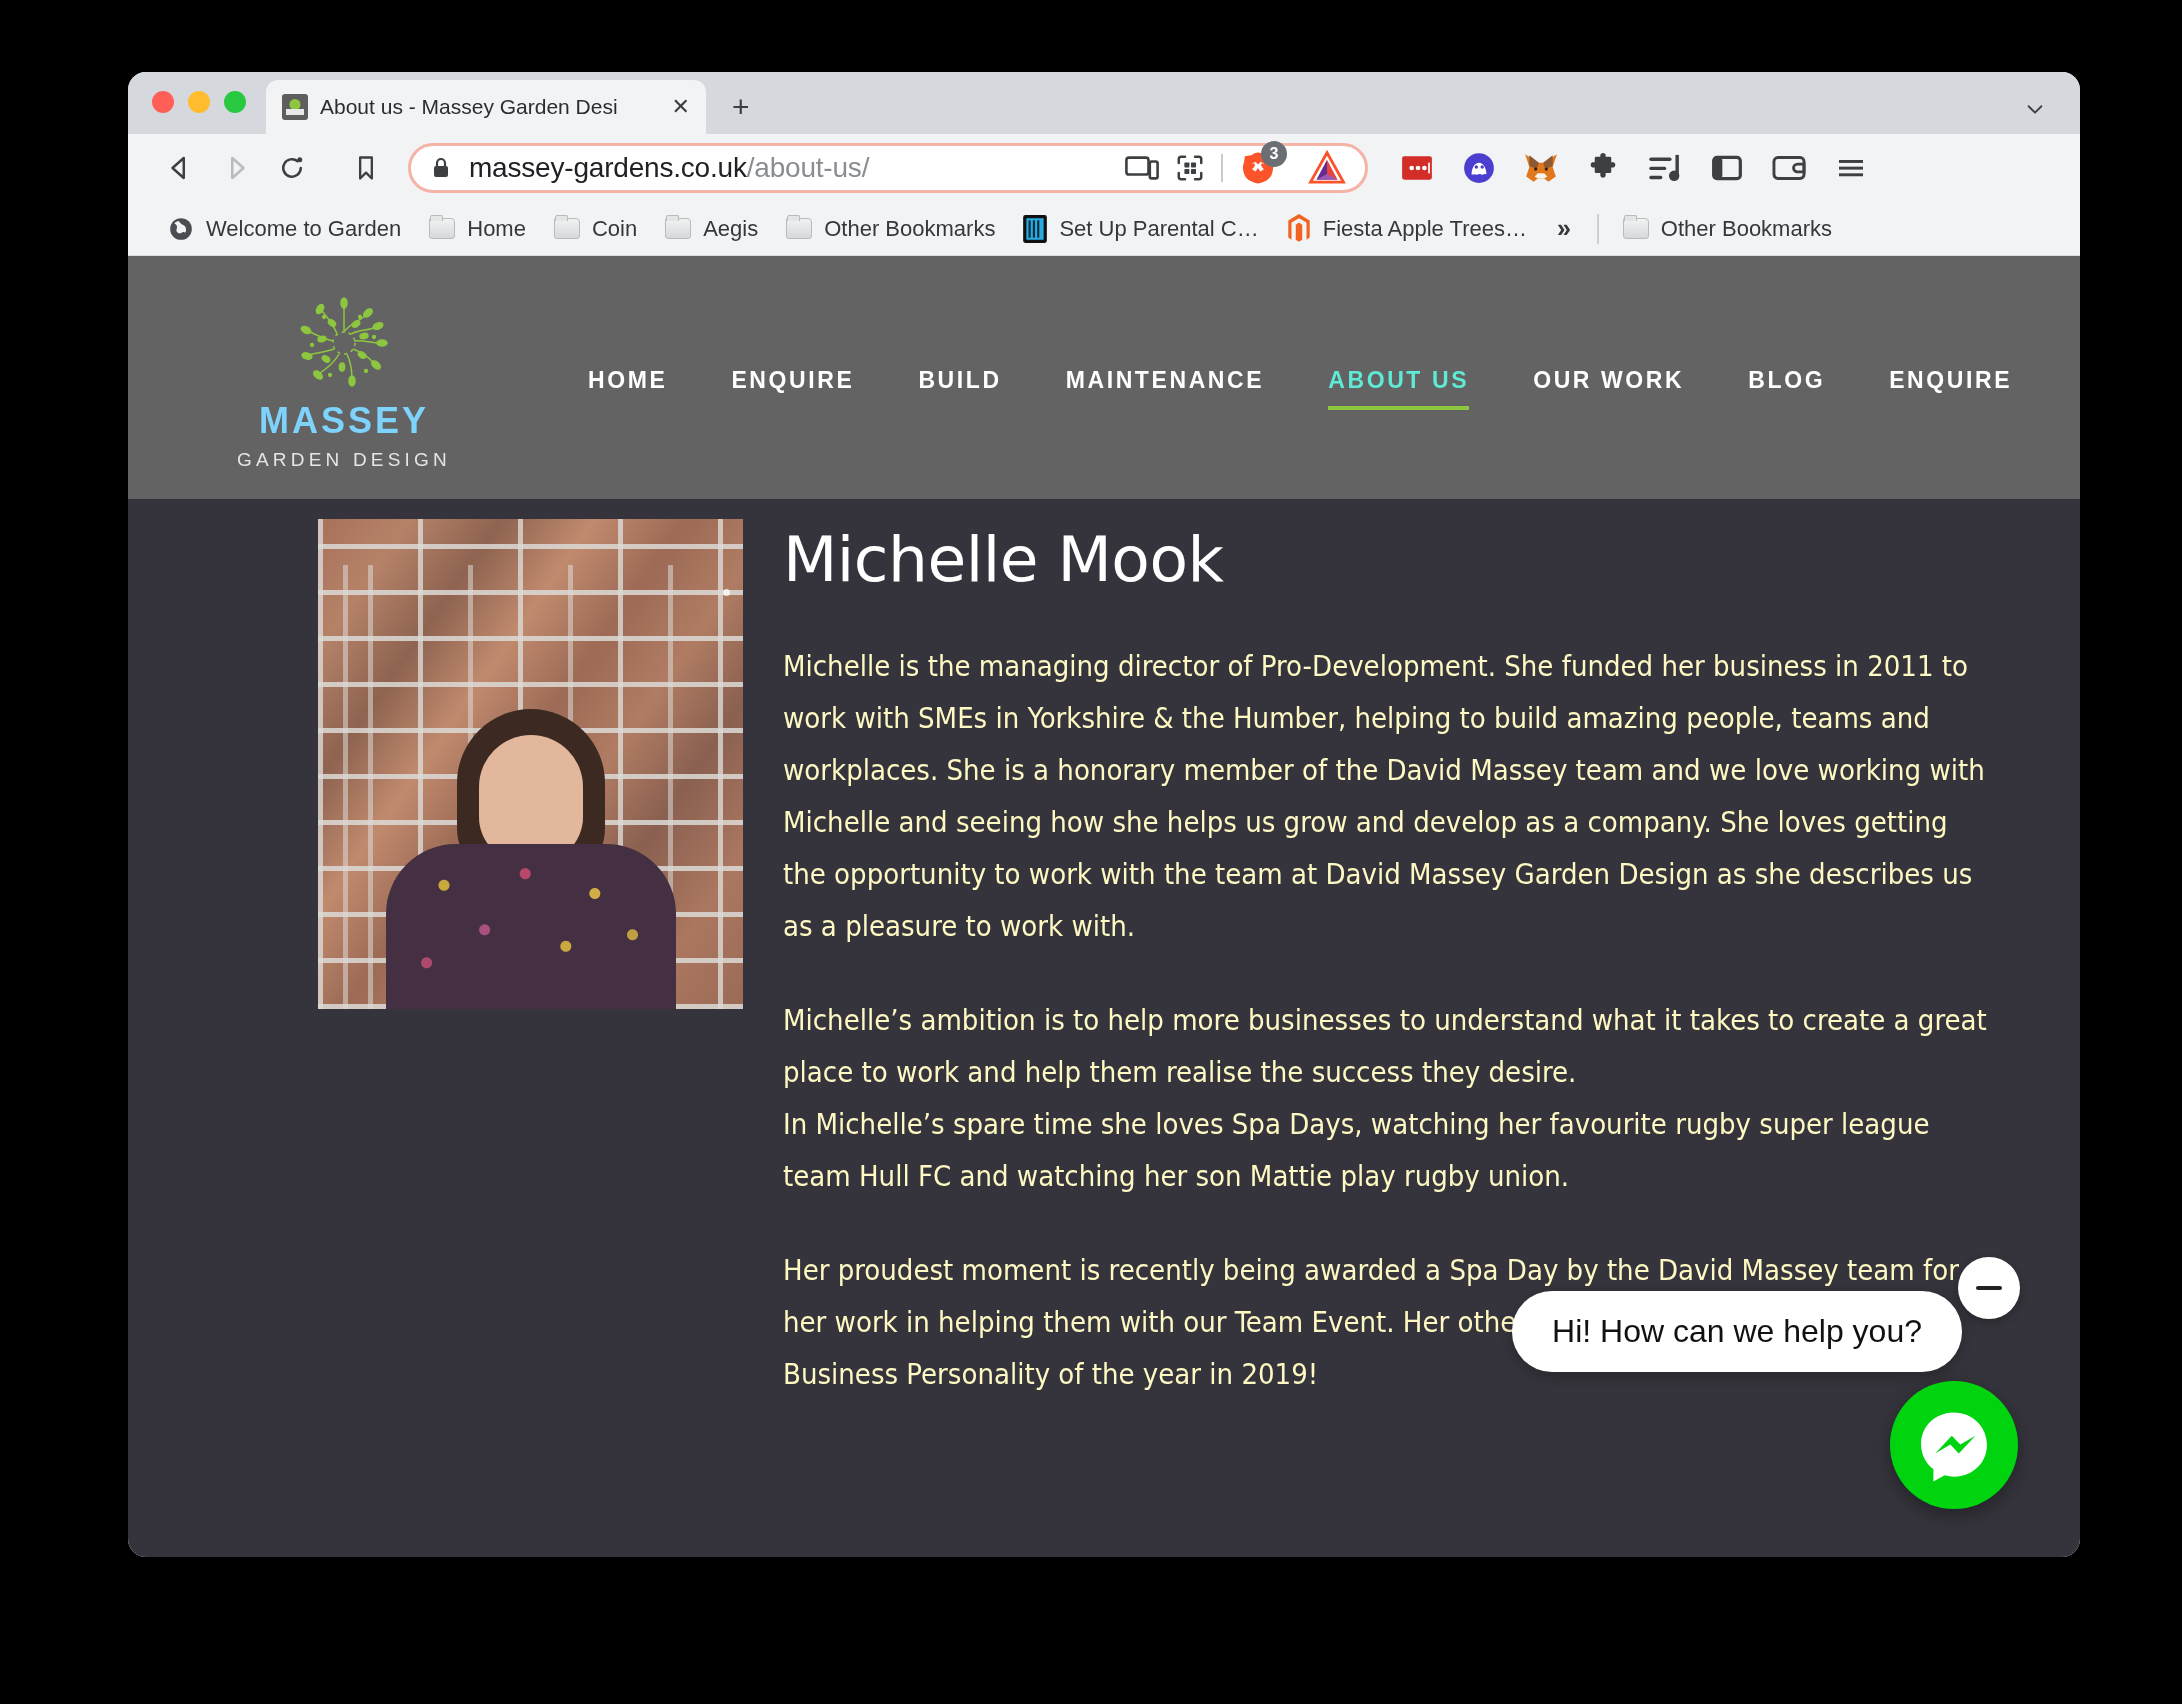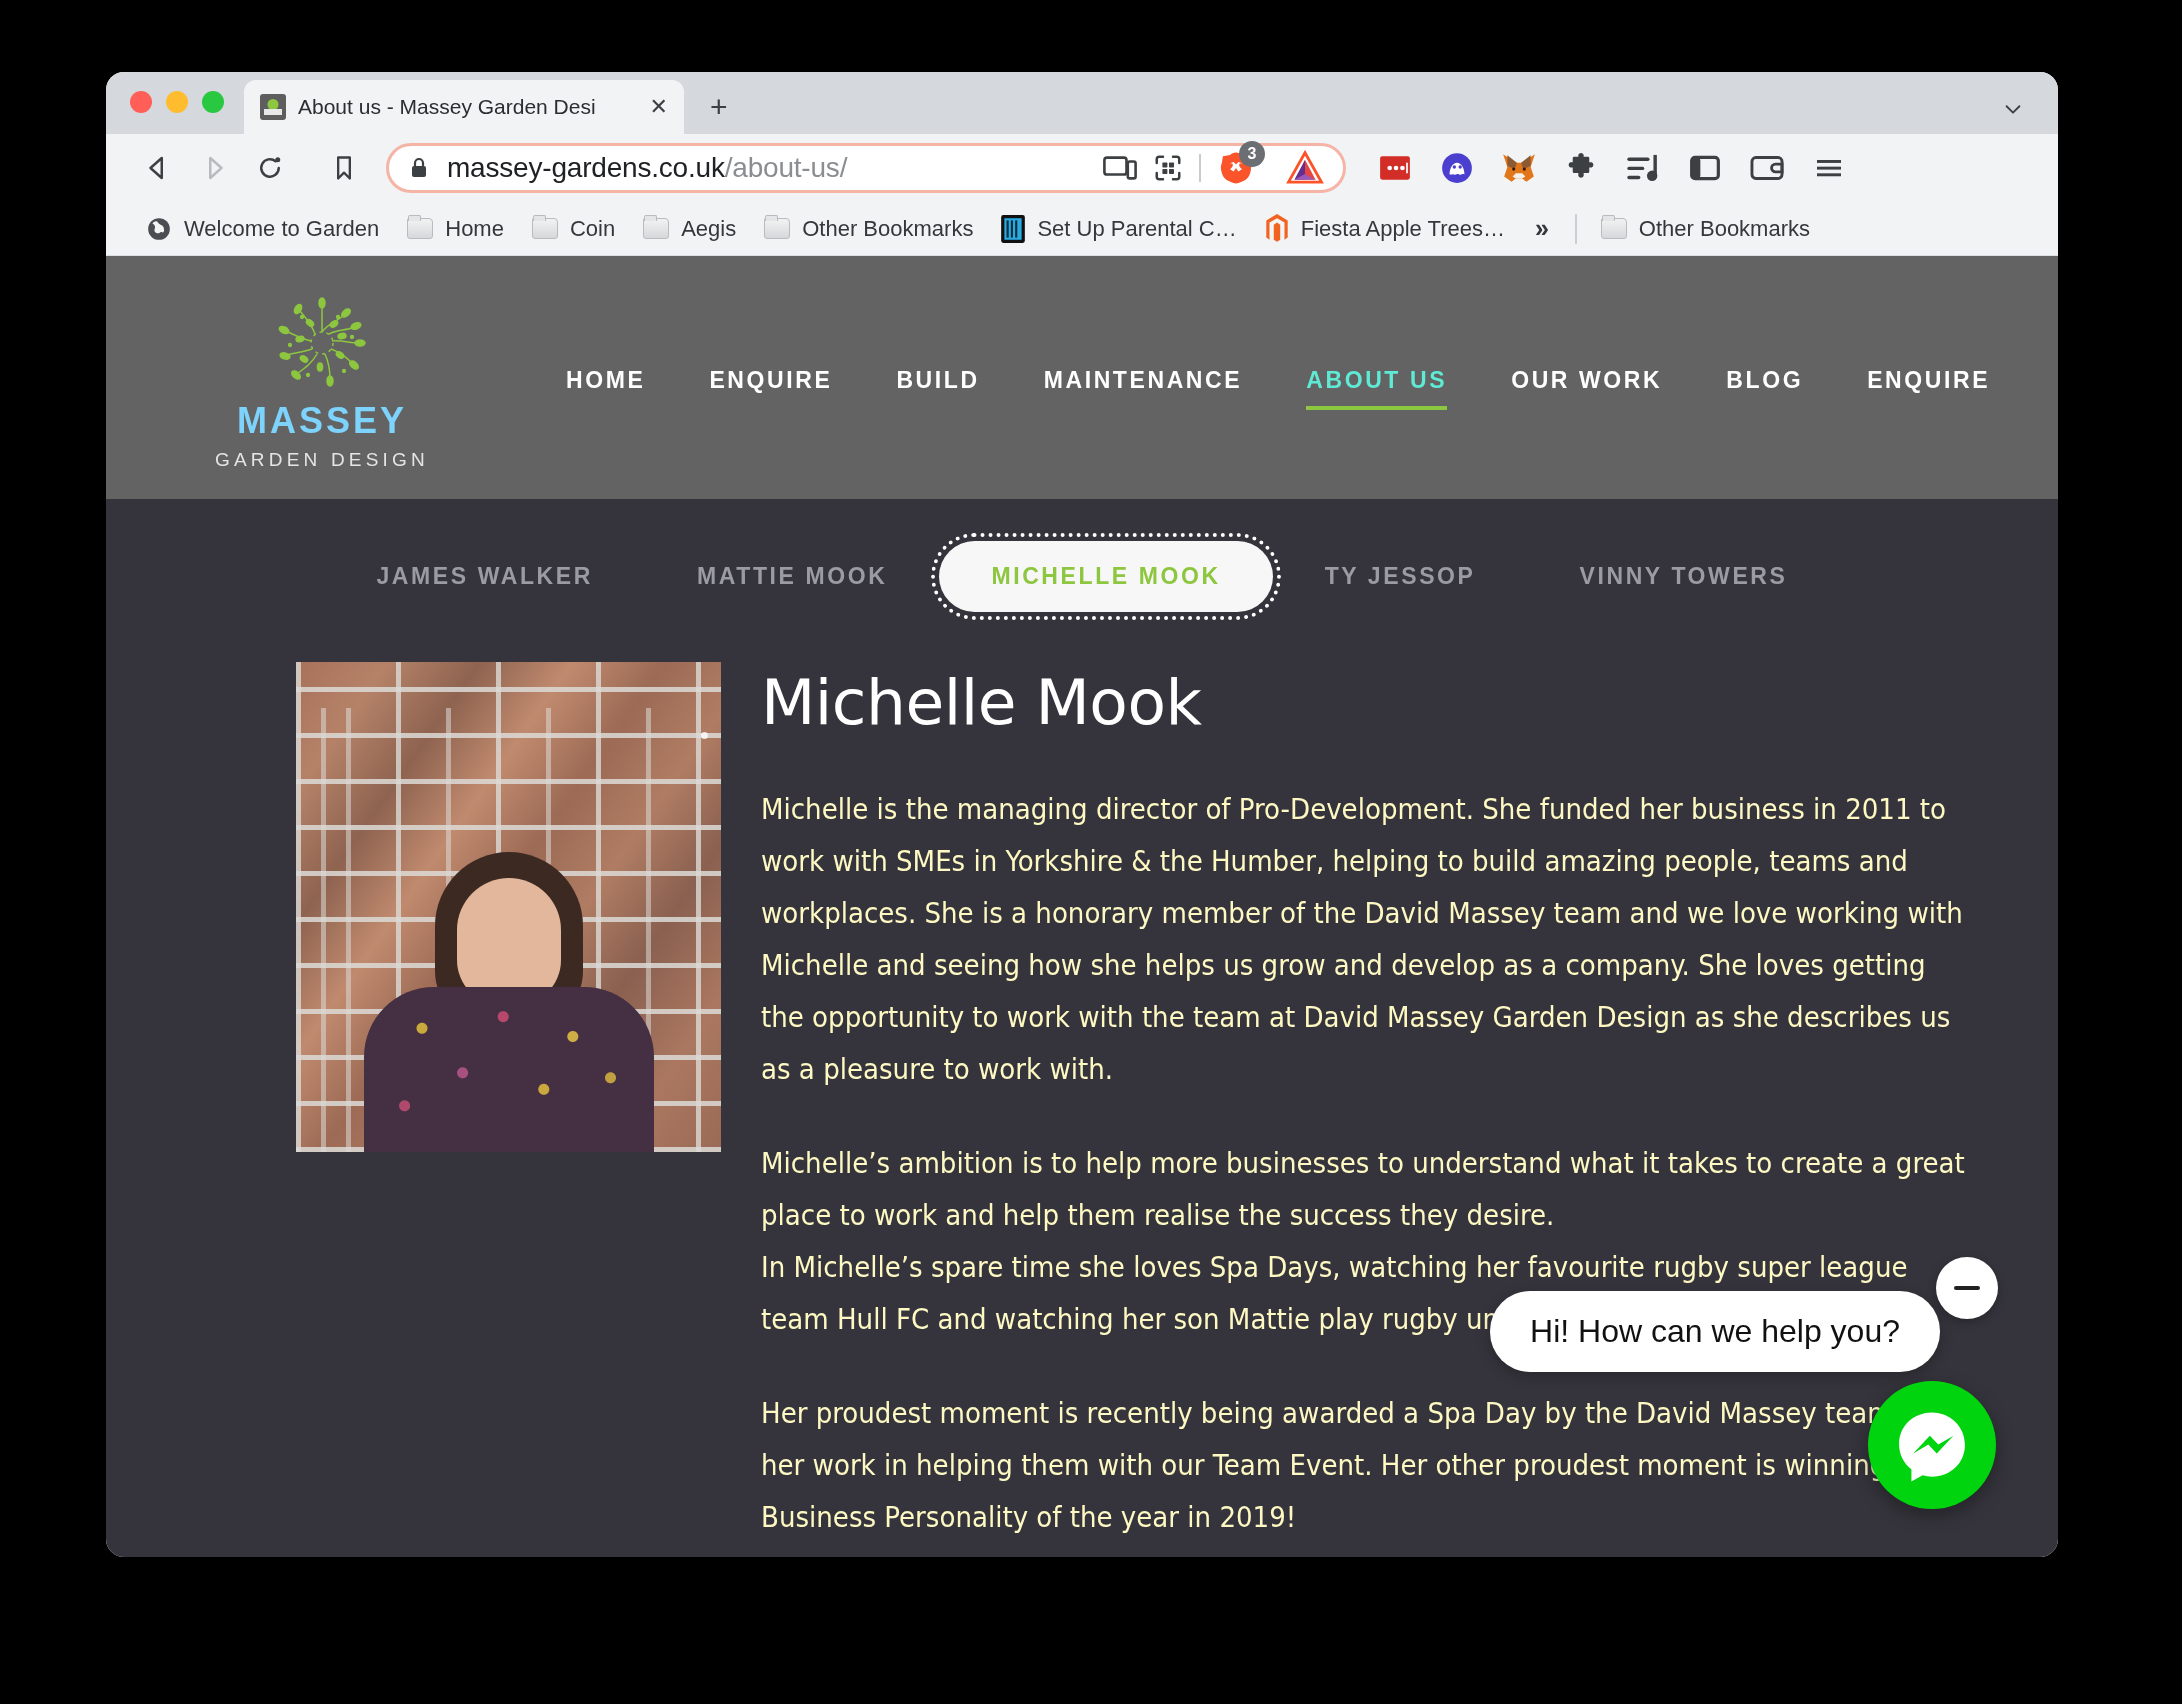--- a/index.html
+++ b/index.html
@@ -9,21 +9,21 @@
     height: 1704px;
     background: #000000;
     font-family: "Liberation Sans", sans-serif;
     overflow: hidden;
     position: relative;
   }
 
   
   #browser-window {
     position: absolute;
-    left: 106px;
+    left: 128px;
     top: 72px;
     width: 1952px;
     height: 1485px;
     border-radius: 18px;
     overflow: hidden;
     background: #ffffff;
     box-shadow: 0 30px 90px rgba(0,0,0,0.85), 0 0 60px rgba(0,0,0,0.6);
   }
 
   
@@ -728,27 +728,20 @@
         <div class="nav-item">ENQUIRE</div>
         <div class="nav-item">BUILD</div>
         <div class="nav-item">MAINTENANCE</div>
         <div class="nav-item active">ABOUT US</div>
         <div class="nav-item">OUR WORK</div>
         <div class="nav-item">BLOG</div>
         <div class="nav-item">ENQUIRE</div>
       </nav>
     </div>
 
-    <div id="team-tabs">
-      <div class="team-tab">JAMES WALKER</div>
-      <div class="team-tab">MATTIE MOOK</div>
-      <div class="team-tab active">MICHELLE MOOK</div>
-      <div class="team-tab">TY JESSOP</div>
-      <div class="team-tab">VINNY TOWERS</div>
-    </div>
 
     <div id="bio-section">
       <div id="bio-photo">
         <div class="brick-bg"></div>
         <div class="brick-offset"></div>
         <div class="person">
           <div class="hair"></div>
           <div class="face"></div>
           <div class="body"></div>
         </div>

